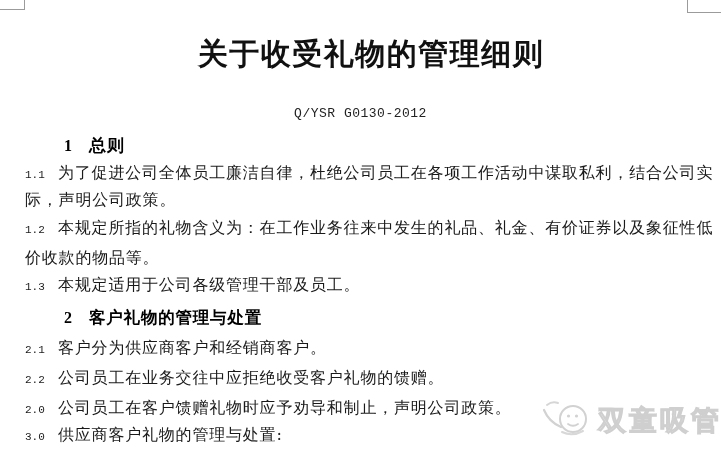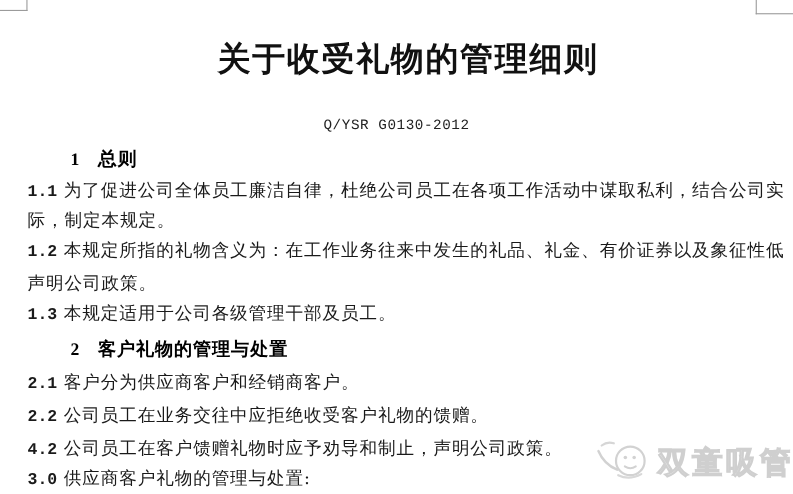--- a/index.html
+++ b/index.html
@@ -45,24 +45,23 @@
   .line {
     position: absolute; left: 25px; right: 16px;
     white-space: nowrap;
     font-size: 16px;
     letter-spacing: 0.8px;
     line-height: 20px;
   }
   .line .num {
     display: inline-block;
     font-family: "Liberation Mono", "DejaVu Sans Mono", monospace;
-    font-size: 15px;
+    font-size: 11px;
     letter-spacing: 0;
     vertical-align: baseline;
-    font-weight: bold;
   }
   .item .num { width: 33px; }
   .heading { font-family: "DejaVu Sans", "Liberation Sans", sans-serif; font-weight: 700; color: #000; margin-left: 39px; }
   .heading.h1 { font-size: 17px; letter-spacing: 1px; }
   .heading.h2 { font-size: 16.5px; letter-spacing: 0.8px; }
   .heading .num { width: 25px; font-family: "Liberation Serif", serif; font-weight: 700; font-size: 16px; }
   .watermark {
     position: absolute; top: 398px; left: 536px;
     display: flex; align-items: center;
     pointer-events: none;
@@ -86,48 +85,48 @@
 <div class="doc-number">Q/YSR G0130-2012</div>
 
 <div class="line heading h1" style="top:135px">
   <span class="num">1</span><span>总则</span>
 </div>
 
 <div class="line item" style="top:163px">
   <span class="num">1.1</span><span>为了促进公司全体员工廉洁自律，杜绝公司员工在各项工作活动中谋取私利，结合公司实</span>
 </div>
 <div class="line item" style="top:190px">
-  <span>际，制定本规定。</span>
+  <span>际，声明公司政策。</span>
 </div>
 
 <div class="line item" style="top:218px">
   <span class="num">1.2</span><span>本规定所指的礼物含义为：在工作业务往来中发生的礼品、礼金、有价证券以及象征性低</span>
 </div>
 <div class="line item" style="top:248px">
-  <span>声明公司政策。</span>
+  <span>价收款的物品等。</span>
 </div>
 
 <div class="line item" style="top:275px">
   <span class="num">1.3</span><span>本规定适用于公司各级管理干部及员工。</span>
 </div>
 
 <div class="line heading h2" style="top:308px">
   <span class="num">2</span><span>客户礼物的管理与处置</span>
 </div>
 
 <div class="line item" style="top:338px">
   <span class="num">2.1</span><span>客户分为供应商客户和经销商客户。</span>
 </div>
 
 <div class="line item" style="top:368px">
   <span class="num">2.2</span><span>公司员工在业务交往中应拒绝收受客户礼物的馈赠。</span>
 </div>
 
 <div class="line item" style="top:398px">
-  <span class="num">4.2</span><span>公司员工在客户馈赠礼物时应予劝导和制止，声明公司政策。</span>
+  <span class="num">2.0</span><span>公司员工在客户馈赠礼物时应予劝导和制止，声明公司政策。</span>
 </div>
 
 <div class="line item" style="top:425px">
   <span class="num">3.0</span><span>供应商客户礼物的管理与处置:</span>
 </div>
 
 <div class="watermark">
   <span style="margin-right:6px">
     <svg width="56" height="42" viewBox="0 0 56 42" fill="none">
       <path d="M8 12 Q 13 24 25 29" stroke="#d2d2d2" stroke-width="2.2" fill="none" stroke-linecap="round"></path>

